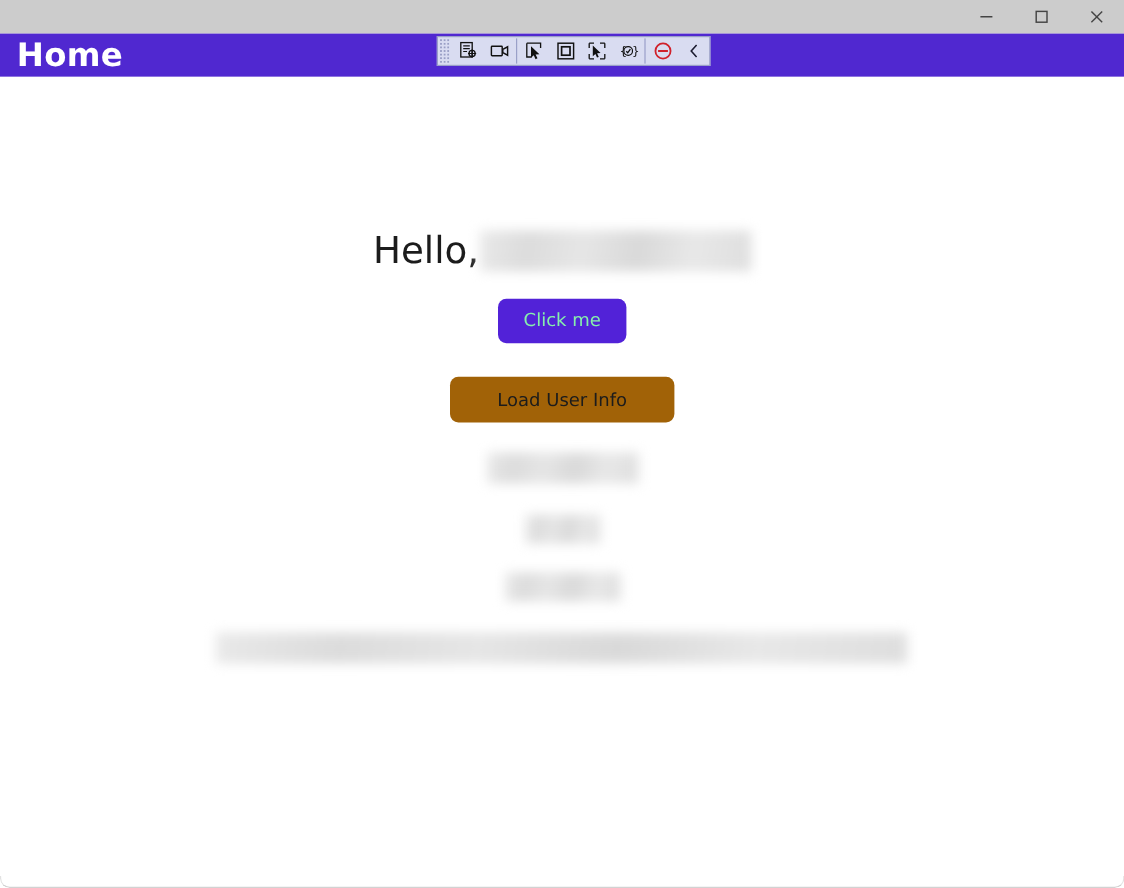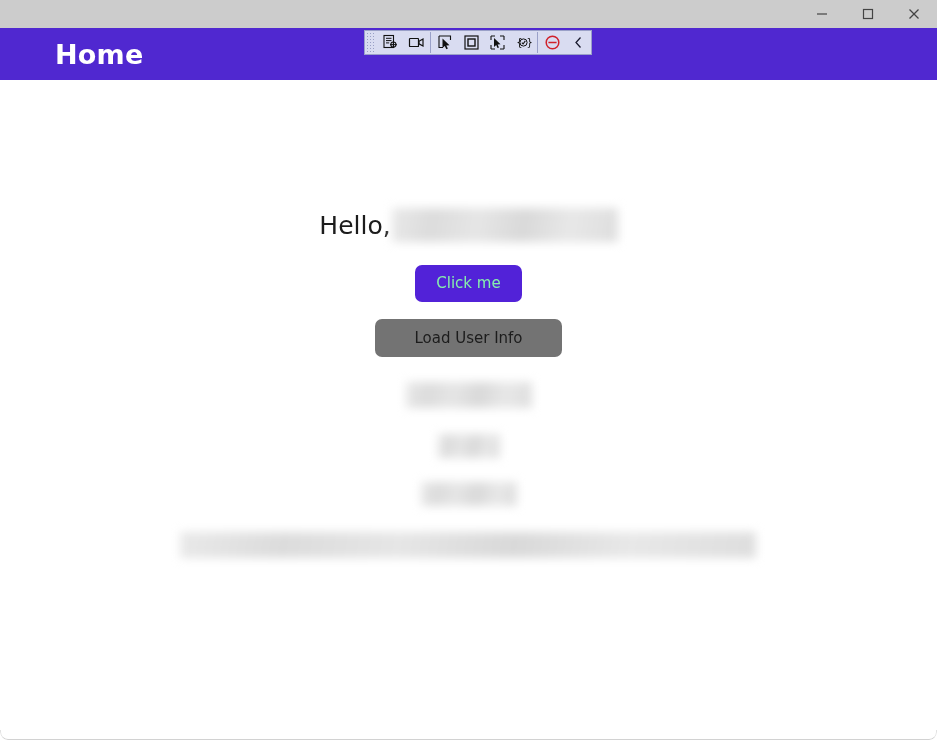--- a/index.html
+++ b/index.html
@@ -46,25 +46,24 @@
     background: transparent;
     border: none;
     padding: 0;
     cursor: default;
   }
   .win-btn svg { display: block; }
 
   
   .app-header {
     position: relative;
-    height: 52px;
+    height: 36px;
     background: #5028d0;
     display: flex;
     align-items: center;
-    padding-left: 41px;
   }
   .app-title {
     color: #ffffff;
     font-size: 27px;
     font-weight: bold;
     letter-spacing: 0.2px;
     margin-left: 14px;
     line-height: 1;
     white-space: nowrap;
   }
@@ -120,21 +119,21 @@
     display: flex;
     flex-direction: column;
     align-items: center;
     background: #ffffff;
   }
 
   .greeting {
     display: flex;
     align-items: center;
     margin-top: 128px;
-    font-size: 25px;
+    font-size: 31px;
     color: #1c1c1c;
     line-height: 1;
     white-space: nowrap;
   }
   .greeting-text { display: inline-block; }
 
   
   .redacted {
     background: linear-gradient(100deg,
         #e9e9e9 0%, #dcdcdc 18%, #e6e6e6 38%,
@@ -155,22 +154,22 @@
     font-size: 15px;
     font-family: "DejaVu Sans", sans-serif;
     border: none;
     border-radius: 7px;
     padding: 10px 21px;
     cursor: pointer;
     line-height: 1.1;
   }
 
   .btn-secondary {
-    margin-top: 17px;
-    background: #737373;
+    margin-top: 28px;
+    background: #a16207;
     color: #1c1c1c;
     font-size: 15px;
     font-family: "DejaVu Sans", sans-serif;
     border: none;
     border-radius: 7px;
     padding: 11px 39px;
     cursor: pointer;
     line-height: 1.1;
   }
 

